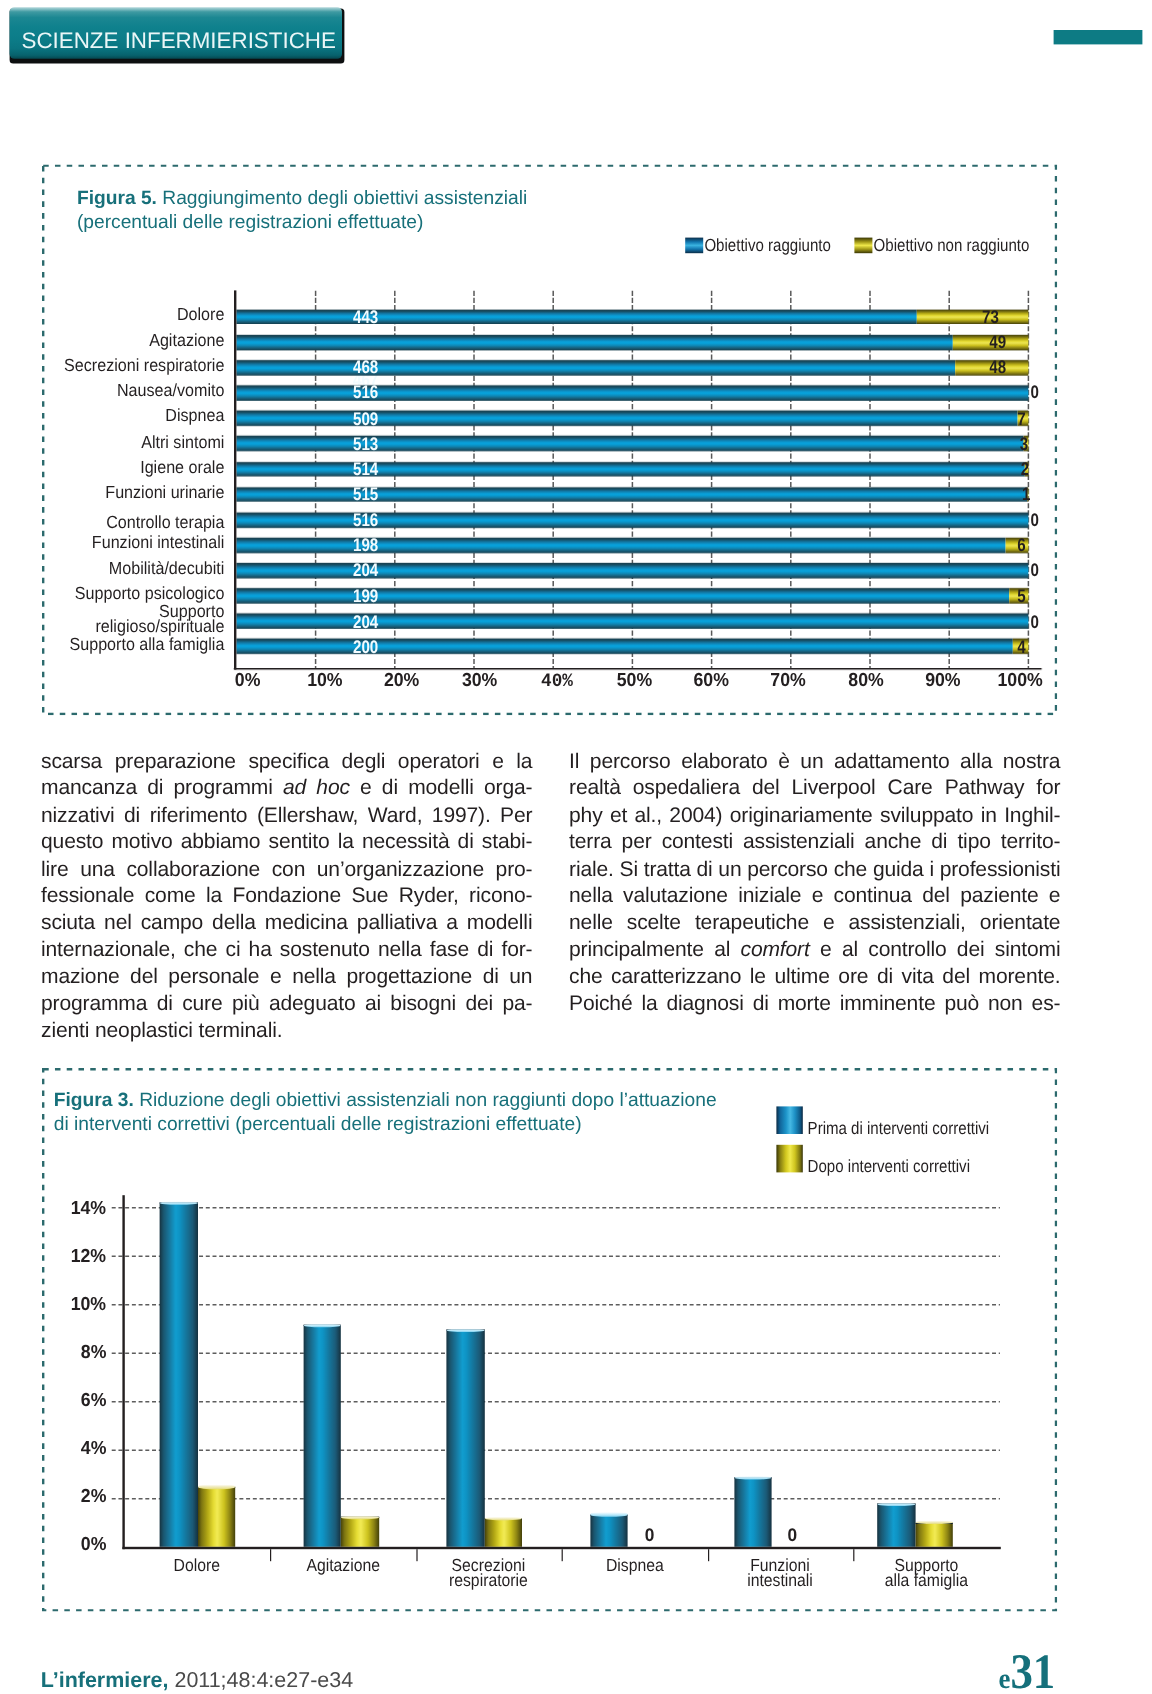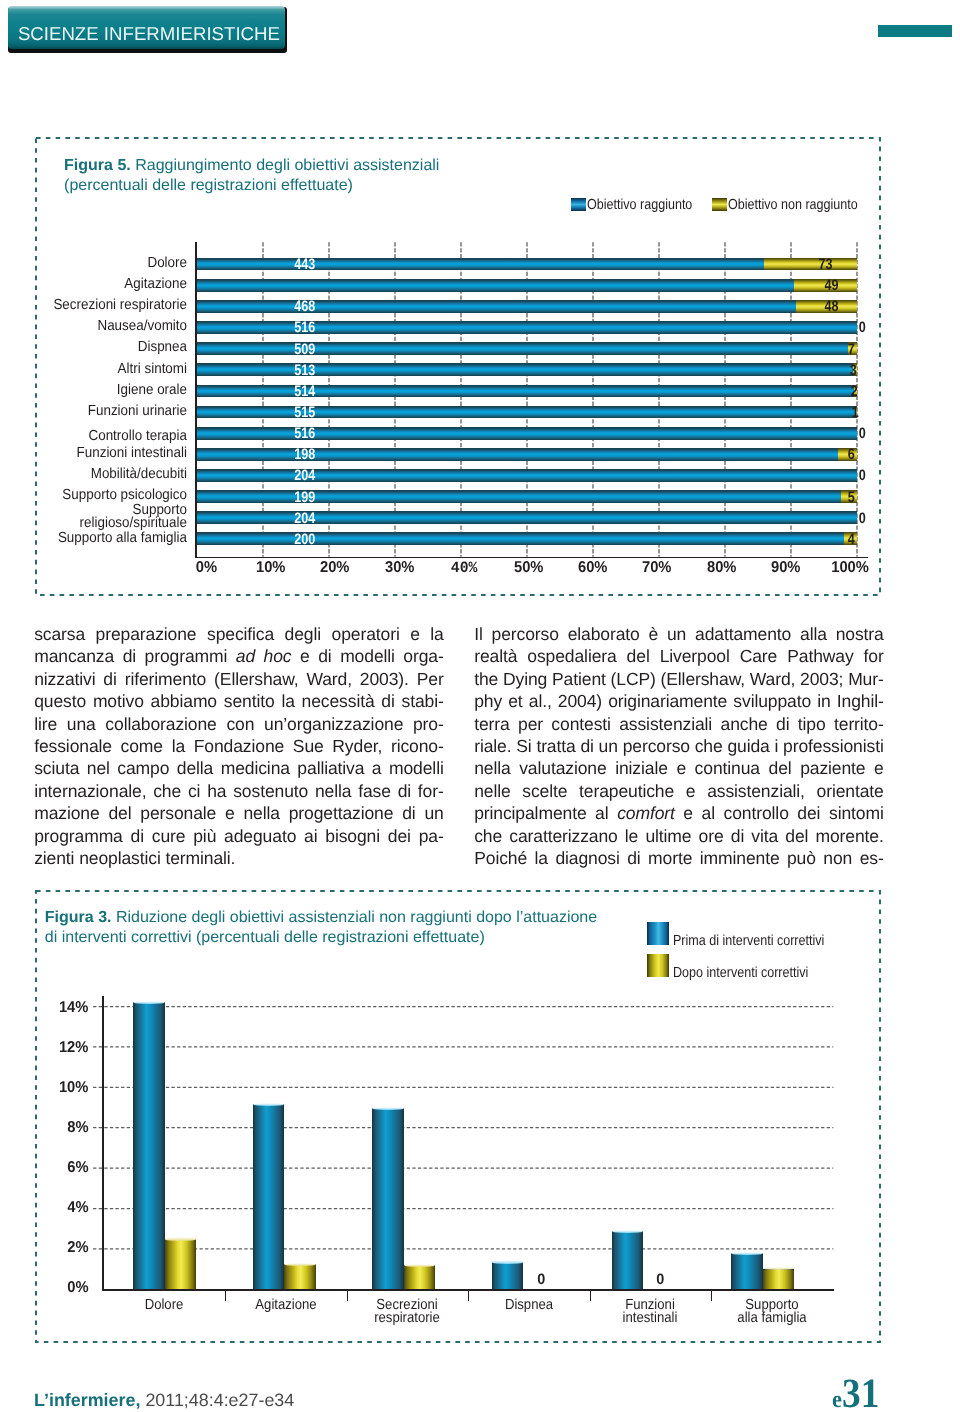--- a/index.html
+++ b/index.html
@@ -226,21 +226,21 @@
 <div class="bodycol" style="left:34.2px;top:623px;width:409.5px;">
 <div class="bline">
 <span class="">scarsa preparazione specifica degli operatori e la</span>
 </div>
 <div class="bline">
 <span class="">mancanza di programmi </span>
 <span class="it">ad hoc</span>
 <span class=""> e di modelli orga-</span>
 </div>
 <div class="bline">
-<span class="">nizzativi di riferimento (Ellershaw, Ward, 2003). Per</span>
+<span class="">nizzativi di riferimento (Ellershaw, Ward, 1997). Per</span>
 </div>
 <div class="bline">
 <span class="">questo motivo abbiamo sentito la necessità di stabi-</span>
 </div>
 <div class="bline">
 <span class="">lire una collaborazione con un’organizzazione pro-</span>
 </div>
 <div class="bline">
 <span class="">fessionale come la Fondazione Sue Ryder, ricono-</span>
 </div>
@@ -259,23 +259,20 @@
 <div class="bline last">
 <span class="">zienti neoplastici terminali.</span>
 </div>
 </div>
 <div class="bodycol" style="left:474.2px;top:623px;width:409.5px;">
 <div class="bline">
 <span class="">Il percorso elaborato è un adattamento alla nostra</span>
 </div>
 <div class="bline">
 <span class="">realtà ospedaliera del Liverpool Care Pathway for</span>
-</div>
-<div class="bline">
-<span class="">the Dying Patient (LCP) (Ellershaw, Ward, 2003; Mur-</span>
 </div>
 <div class="bline">
 <span class="">phy et al., 2004) originariamente sviluppato in Inghil-</span>
 </div>
 <div class="bline">
 <span class="">terra per contesti assistenziali anche di tipo territo-</span>
 </div>
 <div class="bline">
 <span class="">riale. Si tratta di un percorso che guida i professionisti</span>
 </div>

